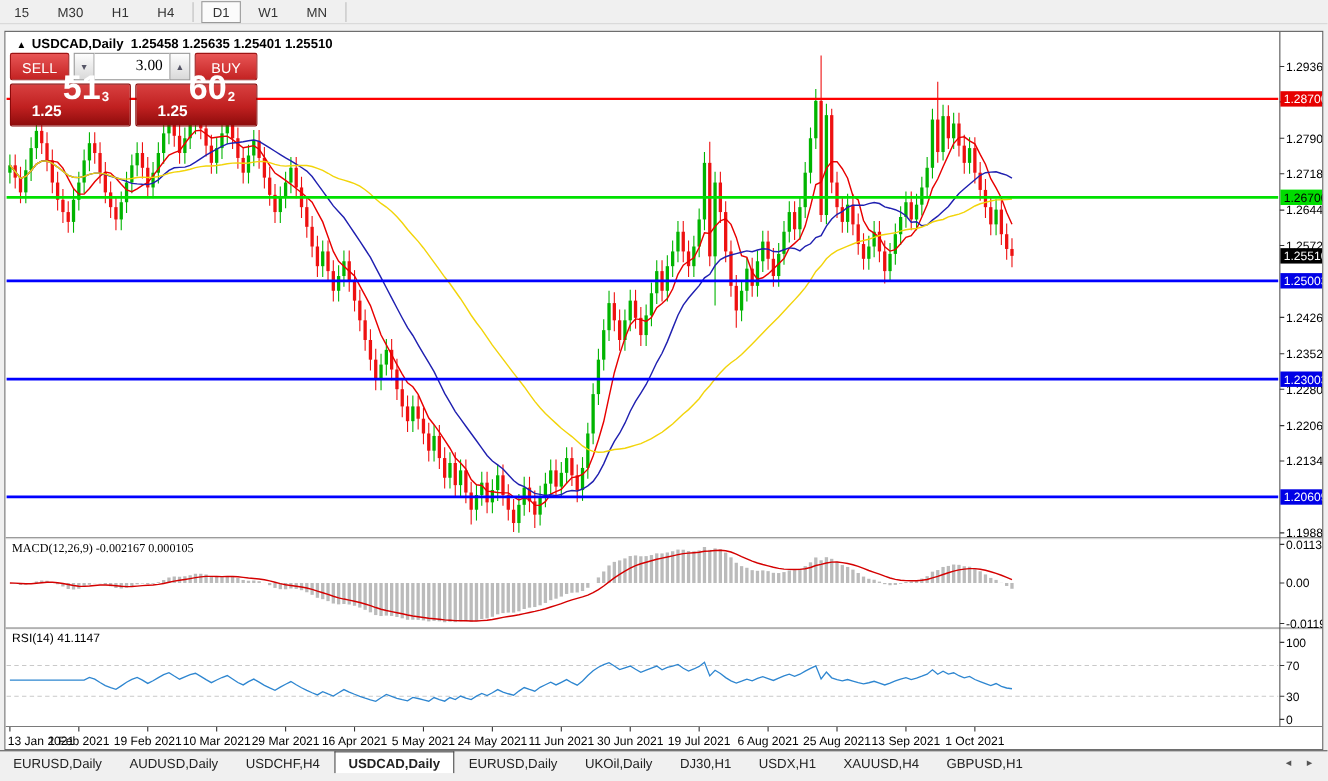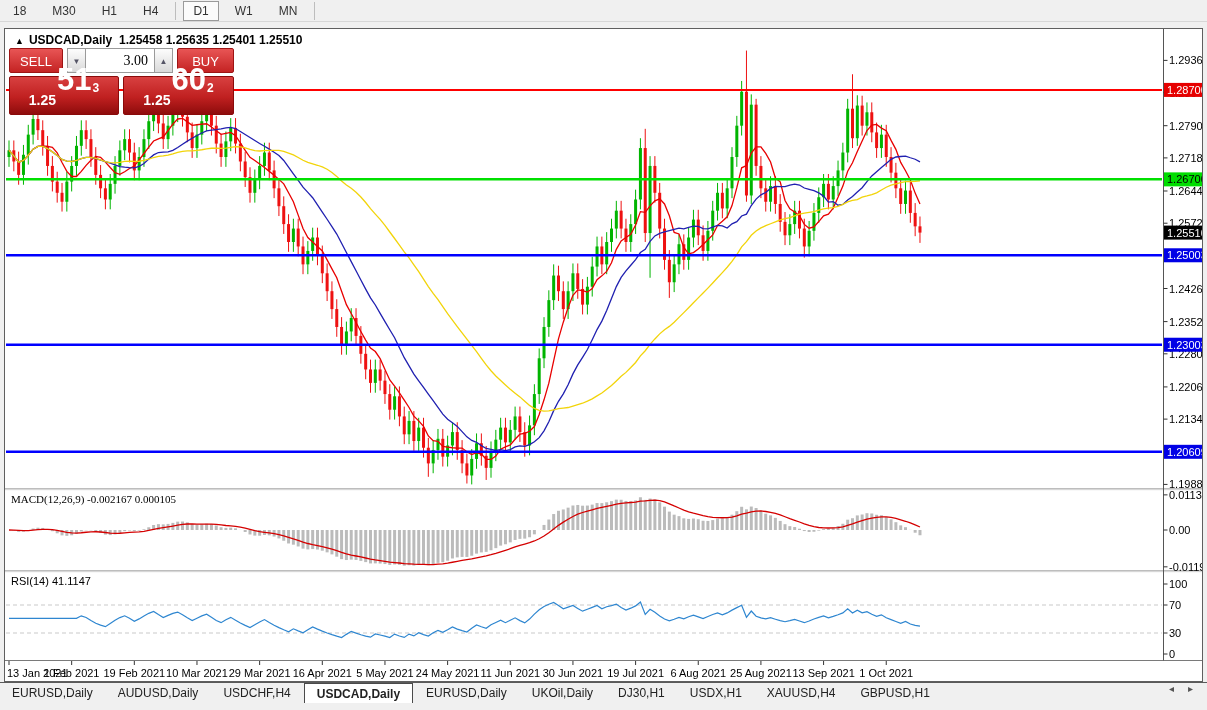--- a/index.html
+++ b/index.html
@@ -44,40 +44,40 @@
     border-radius:2px; display:flex; align-items:flex-end; justify-content:center;
     padding-bottom:3px; cursor:pointer; }
   .tp-price-sell { left:0; width:110px; }
   .tp-price-buy { left:114px; width:111px; }
   .tp-price .pfx { font-size:14px; font-weight:bold; margin-bottom:3px; }
   .tp-price .big { font-size:31px; font-weight:bold; line-height:30px; margin:16px 1px; }
   .tp-price .sup { font-size:12px; font-weight:bold; margin-bottom:16px; }
 
   
   .tabbar { position:absolute; left:0; top:682px; width:1207px; height:21px;
-    background:#f0f0f0; border-top:1px solid #5a5a5a; display:flex; align-items:flex-start;
+    background:#f0f0f0; border-top:1px solid #5a5a5a; display:flex; align-items:center;
     font-size:12px; color:#222; }
   .tab { padding:2px 12px 0 12px; line-height:17px; cursor:pointer; white-space:nowrap; }
   .tab.active { background:#ffffff; border:1px solid #4a4a4a; border-bottom:none; font-weight:bold; }
   .tab-sep { width:1px; background:#aaa; margin:3px 0; }
   .tab-scroll { margin-left:auto; display:flex; align-items:center; gap:14px;
     padding-right:14px; color:#555; font-size:10px; }
   .tab-scroll span { cursor:pointer; }
 
   .statusbar { position:absolute; left:0; top:703px; width:1207px; height:7px; background:#f0f0f0; }
 
   svg text { font-family:"Liberation Sans",sans-serif; }
 </style>
 </head>
 <body>
 
 <div id="app">
 
   <div class="toolbar">
-      <div class="tf-btn">18</div>
+      <div class="tf-btn">15</div>
       <div class="tf-btn">M30</div>
       <div class="tf-btn">H1</div>
       <div class="tf-btn">H4</div>
       <div class="tf-sep"></div>
       <div class="tf-btn active">D1</div>
       <div class="tf-btn">W1</div>
       <div class="tf-btn">MN</div>
       <div class="tf-sep"></div>
     </div>
 

